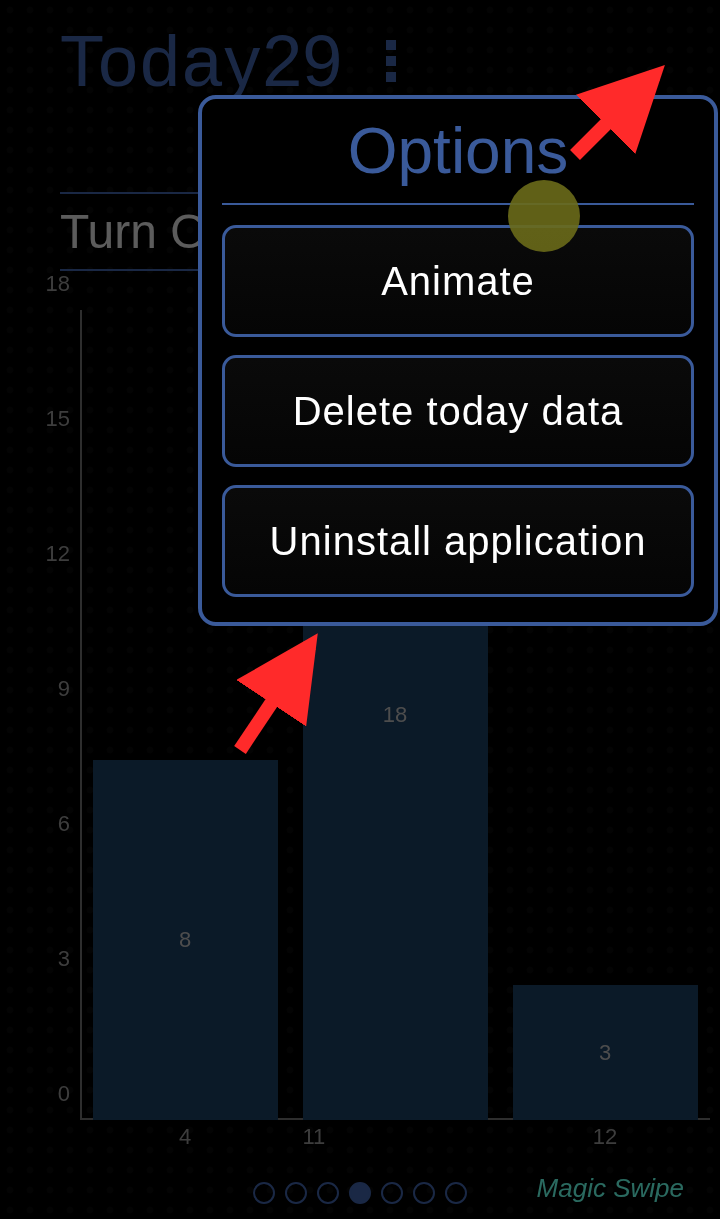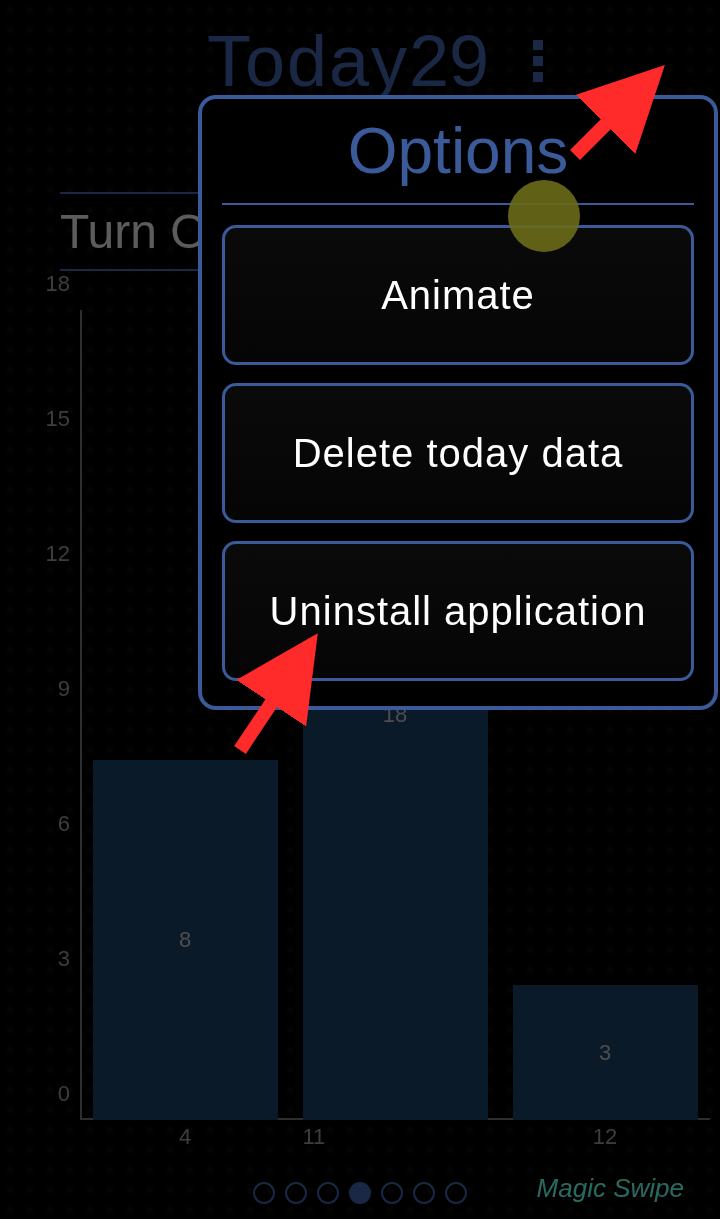--- a/index.html
+++ b/index.html
@@ -23,21 +23,21 @@
   
   .content {
     position: relative;
     z-index: 2;
     width: 100%;
     height: 100%;
   }
   
   .header {
     display: flex;
-    justify-content: center;
+    justify-content: flex-start;
     align-items: center;
     padding: 20px 30px 10px 60px;
   }
   .header-title {
     color: #3a5a9a;
     font-size: 72px;
     font-weight: 300;
     letter-spacing: 2px;
   }
   .header-right { display: flex; align-items: center; gap: 44px; }
@@ -187,21 +187,21 @@
   .modal-btn {
     display: flex;
     align-items: center;
     justify-content: center;
     border: 3px solid #3a5a9a;
     border-radius: 14px;
     background: linear-gradient(#0a0a0a, #050505);
     color: #fff;
     font-size: 40px;
     font-weight: 300;
-    height: 140px;
+    height: 112px;
     margin-bottom: 18px;
     letter-spacing: 1px;
   }
   .modal-btn:last-child { margin-bottom: 0; }
   
   .touch-dot {
     position: absolute;
     z-index: 20;
     width: 72px;
     height: 72px;

